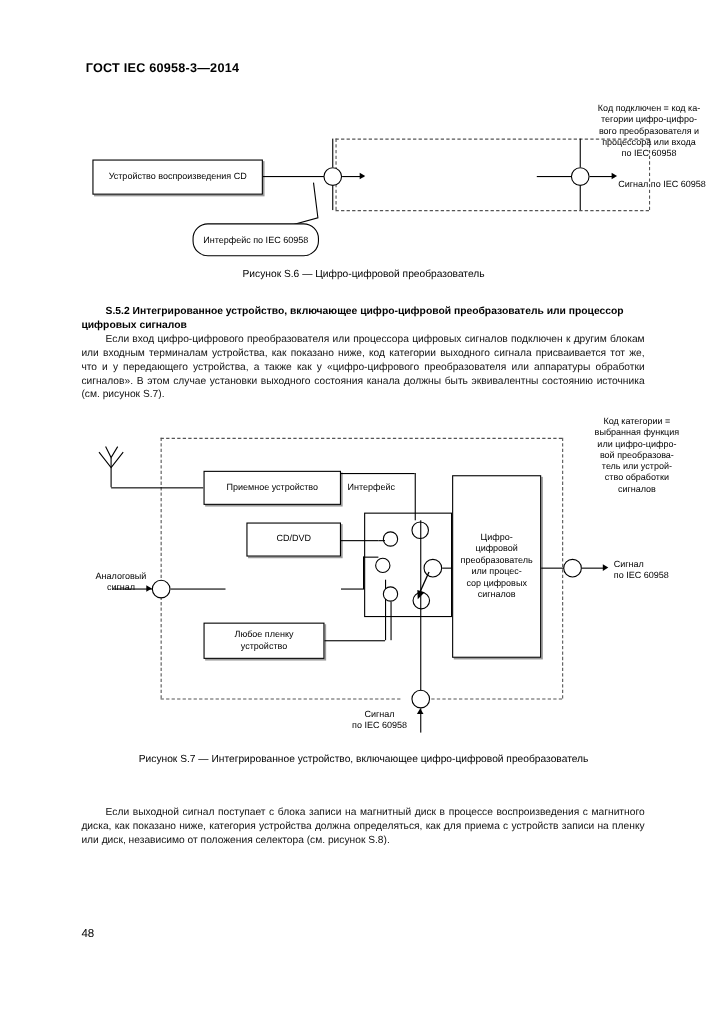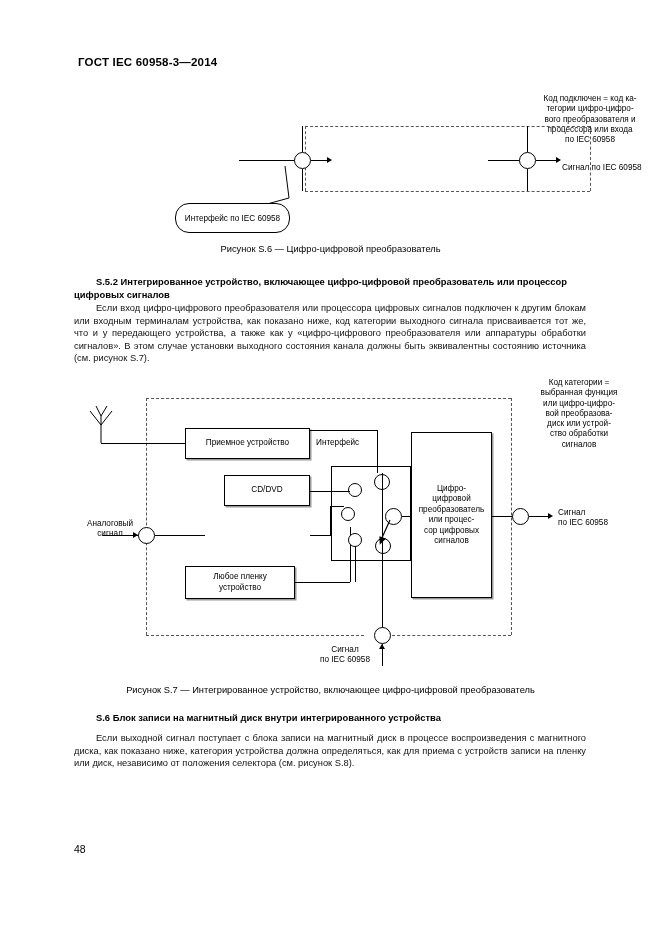--- a/index.html
+++ b/index.html
@@ -142,20 +142,23 @@
 
   <div class="doc-header">ГОСТ IEC 60958-3—2014</div>
 
   <div class="fig" style="left:0;top:0;width:661px;height:250px;">
 
     <div class="dash-h" style="left:305px;top:126px;width:285px;"></div>
     <div class="dash-h" style="left:305px;top:191px;width:285px;"></div>
     <div class="dash-v" style="left:305px;top:126px;height:65px;"></div>
     <div class="dash-v" style="left:590px;top:126px;height:65px;"></div>
 
+    <div class="box" style="left:84px;top:145px;width:155px;height:32px;">
+      <span>Устройство воспроизведения CD</span>
+    </div>
 
     <div class="line-h" style="left:239px;top:160px;width:56px;"></div>
 
     <div class="node" style="left:294px;top:152px;width:17px;height:17px;"></div>
 
     <div class="line-h" style="left:311px;top:160px;width:20px;"></div>
     <div class="arrow-r" style="left:327px;top:157px;"></div>
 
 
     <div class="line-h" style="left:488px;top:160px;width:32px;"></div>
@@ -298,31 +301,28 @@
     <div class="lbl center" style="left:305px;top:645px;width:80px;">
       <div>Сигнал</div>
       <div>по IEC 60958</div>
     </div>
 
     <div class="lbl center" style="left:520px;top:378px;width:118px;">
       <div>Код категории =</div>
       <div>выбранная функция</div>
       <div>или цифро-цифро-</div>
       <div>вой преобразова-</div>
-      <div>диск или устрой-</div>
+      <div>тель или устрой-</div>
       <div>ство обработки</div>
       <div>сигналов</div>
     </div>
   </div>
 
   <div class="caption" style="top:685px;">Рисунок S.7 — Интегрированное устройство, включающее цифро-цифровой преобразователь</div>
 
-  <div class="heading" style="left:74px;top:712px;width:512px;">
-    <span class="indent"></span><span>S.6 Блок записи на магнитный диск внутри интегрированного устройства</span>
-  </div>
 
   <div class="para" style="left:74px;top:732px;width:512px;">
     <span class="indent"></span><span>Если выходной сигнал поступает с блока записи на магнитный диск в процессе воспроизведения с магнитного диска, как показано ниже, категория устройства должна определяться, как для приема с устройств записи на пленку или диск, независимо от положения селектора (см. рисунок S.8).</span>
   </div>
 
   <div class="page-number">48</div>
 
 </div>
 
 </body></html>

